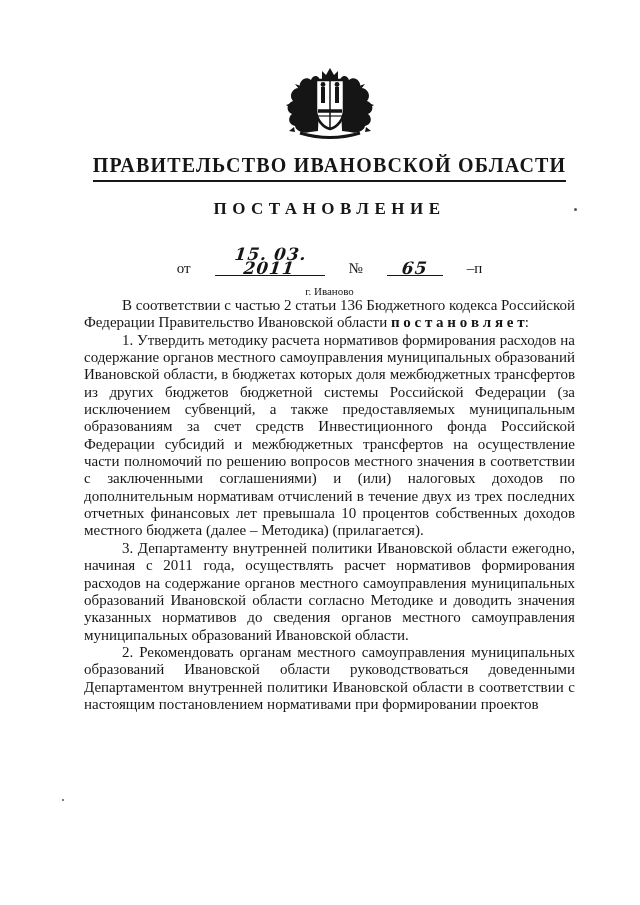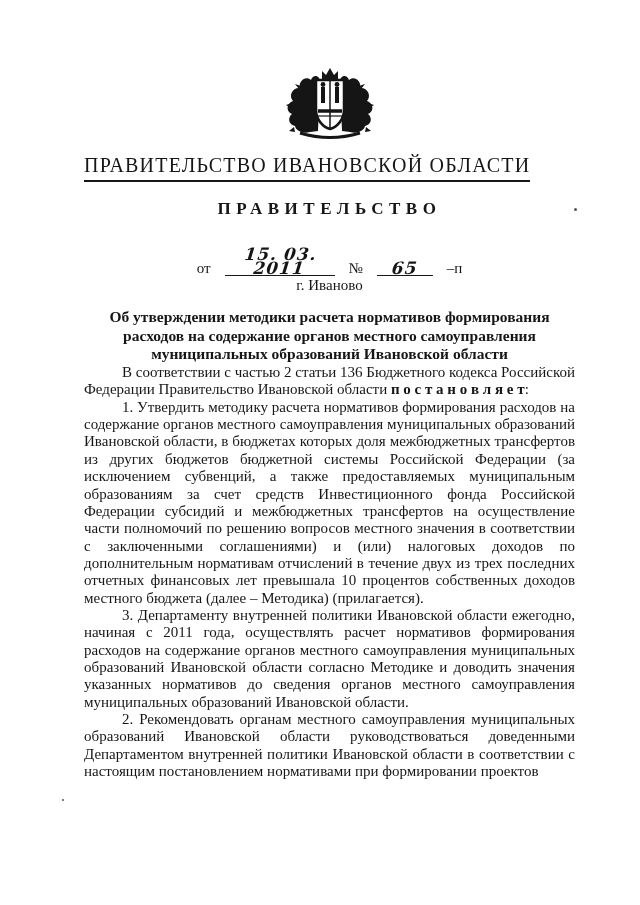--- a/index.html
+++ b/index.html
@@ -9,41 +9,41 @@
     height: 905px;
     background: #ffffff;
     font-family: "Liberation Serif", serif;
     color: #161616;
     overflow: hidden;
   }
   .content { margin-left: 84px; width: 491px; }
 
   .arms { width: 100px; height: 74px; margin: 67px auto 0; }
 
-  .org { margin-top: 13px; text-align: left; font-weight: normal; font-size: 20px; letter-spacing: 1.2px; }
+  .org { margin-top: 13px; text-align: center; font-weight: bold; font-size: 20px; letter-spacing: 1.2px; }
   .org-inner { display: inline-block; border-bottom: 2.5px solid #161616; padding-bottom: 3px; }
 
   .doctype { margin-top: 17px; text-align: center; font-weight: bold; font-size: 17px; letter-spacing: 5.5px; }
 
   .dateline {
     margin-top: 27px;
     display: flex; justify-content: center; align-items: baseline;
-    gap: 14px; font-size: 15px;
+    gap: 24px; font-size: 15px;
   }
   .blank { display: inline-block; border-bottom: 1.6px solid #161616; text-align: center; line-height: 14px; }
   .blank-date { width: 110px; }
   .blank-num  { width: 56px; }
   .hw {
     font-family: "DejaVu Serif", serif;
     font-style: italic; font-weight: 600;
     font-size: 17px; letter-spacing: 1px;
     position: relative; top: 1px;
     display: inline-block; transform: skewX(-6deg);
   }
-  .city { text-align: center; font-size: 15px; margin-top: 0; }
+  .city { text-align: center; font-size: 11px; margin-top: 8px; }
 
   .title {
     margin: 14px auto 0; width: 470px;
     text-align: center; font-weight: bold;
     font-size: 15.5px; line-height: 18.7px;
   }
 
   .bodytext { font-size: 15px; line-height: 17.35px; text-align: justify; }
   .bodytext p { margin: 0; text-indent: 38px; }
   .spaced { font-weight: bold; }
@@ -85,33 +85,32 @@
         <circle cx="57" cy="17.5" r="2.4" fill="#151515"></circle>
         <path d="M38 44 H62" stroke="#151515" stroke-width="3.5"></path>
         <path d="M38 49 H62" stroke="#151515" stroke-width="1.2"></path>
       </svg>
     </div>
 
     <div class="org">
       <span class="org-inner">ПРАВИТЕЛЬСТВО ИВАНОВСКОЙ ОБЛАСТИ</span>
     </div>
 
-    <div class="doctype">ПРАВИТЕЛЬСТВО</div>
+    <div class="doctype">ПОСТАНОВЛЕНИЕ</div>
 
     <div class="dateline">
       <span>от</span>
       <span class="blank blank-date"><span class="hw">15. 03. 2011</span></span>
       <span>№</span>
       <span class="blank blank-num"><span class="hw">65</span></span>
       <span>–п</span>
     </div>
 
     <div class="city">г. Иваново</div>
 
-    <div class="title">Об утверждении методики расчета нормативов формирования расходов на содержание органов местного самоуправления муниципальных образований Ивановской области</div>
 
     <div class="bodytext">
       <p><span>В соответствии с частью 2 статьи 136 Бюджетного кодекса Российской Федерации Правительство Ивановской области </span><span class="spaced">п о с т а н о в л я е т</span><span>:</span></p>
       <p>1. Утвердить методику расчета нормативов формирования расходов на содержание органов местного самоуправления муниципальных образований Ивановской области, в бюджетах которых доля межбюджетных трансфертов из других бюджетов бюджетной системы Российской Федерации (за исключением субвенций, а также предоставляемых муниципальным образованиям за счет средств Инвестиционного фонда Российской Федерации субсидий и межбюджетных трансфертов на осуществление части полномочий по решению вопросов местного значения в соответствии с заключенными соглашениями) и (или) налоговых доходов по дополнительным нормативам отчислений в течение двух из трех последних отчетных финансовых лет превышала 10 процентов собственных доходов местного бюджета (далее – Методика) (прилагается).</p>
       <p>3. Департаменту внутренней политики Ивановской области ежегодно, начиная с 2011 года, осуществлять расчет нормативов формирования расходов на содержание органов местного самоуправления муниципальных образований Ивановской области согласно Методике и доводить значения указанных нормативов до сведения органов местного самоуправления муниципальных образований Ивановской области.</p>
       <p>2. Рекомендовать органам местного самоуправления муниципальных образований Ивановской области руководствоваться доведенными Департаментом внутренней политики Ивановской области в соответствии с настоящим постановлением нормативами при формировании проектов</p>
     </div>
 
   </div>
 

